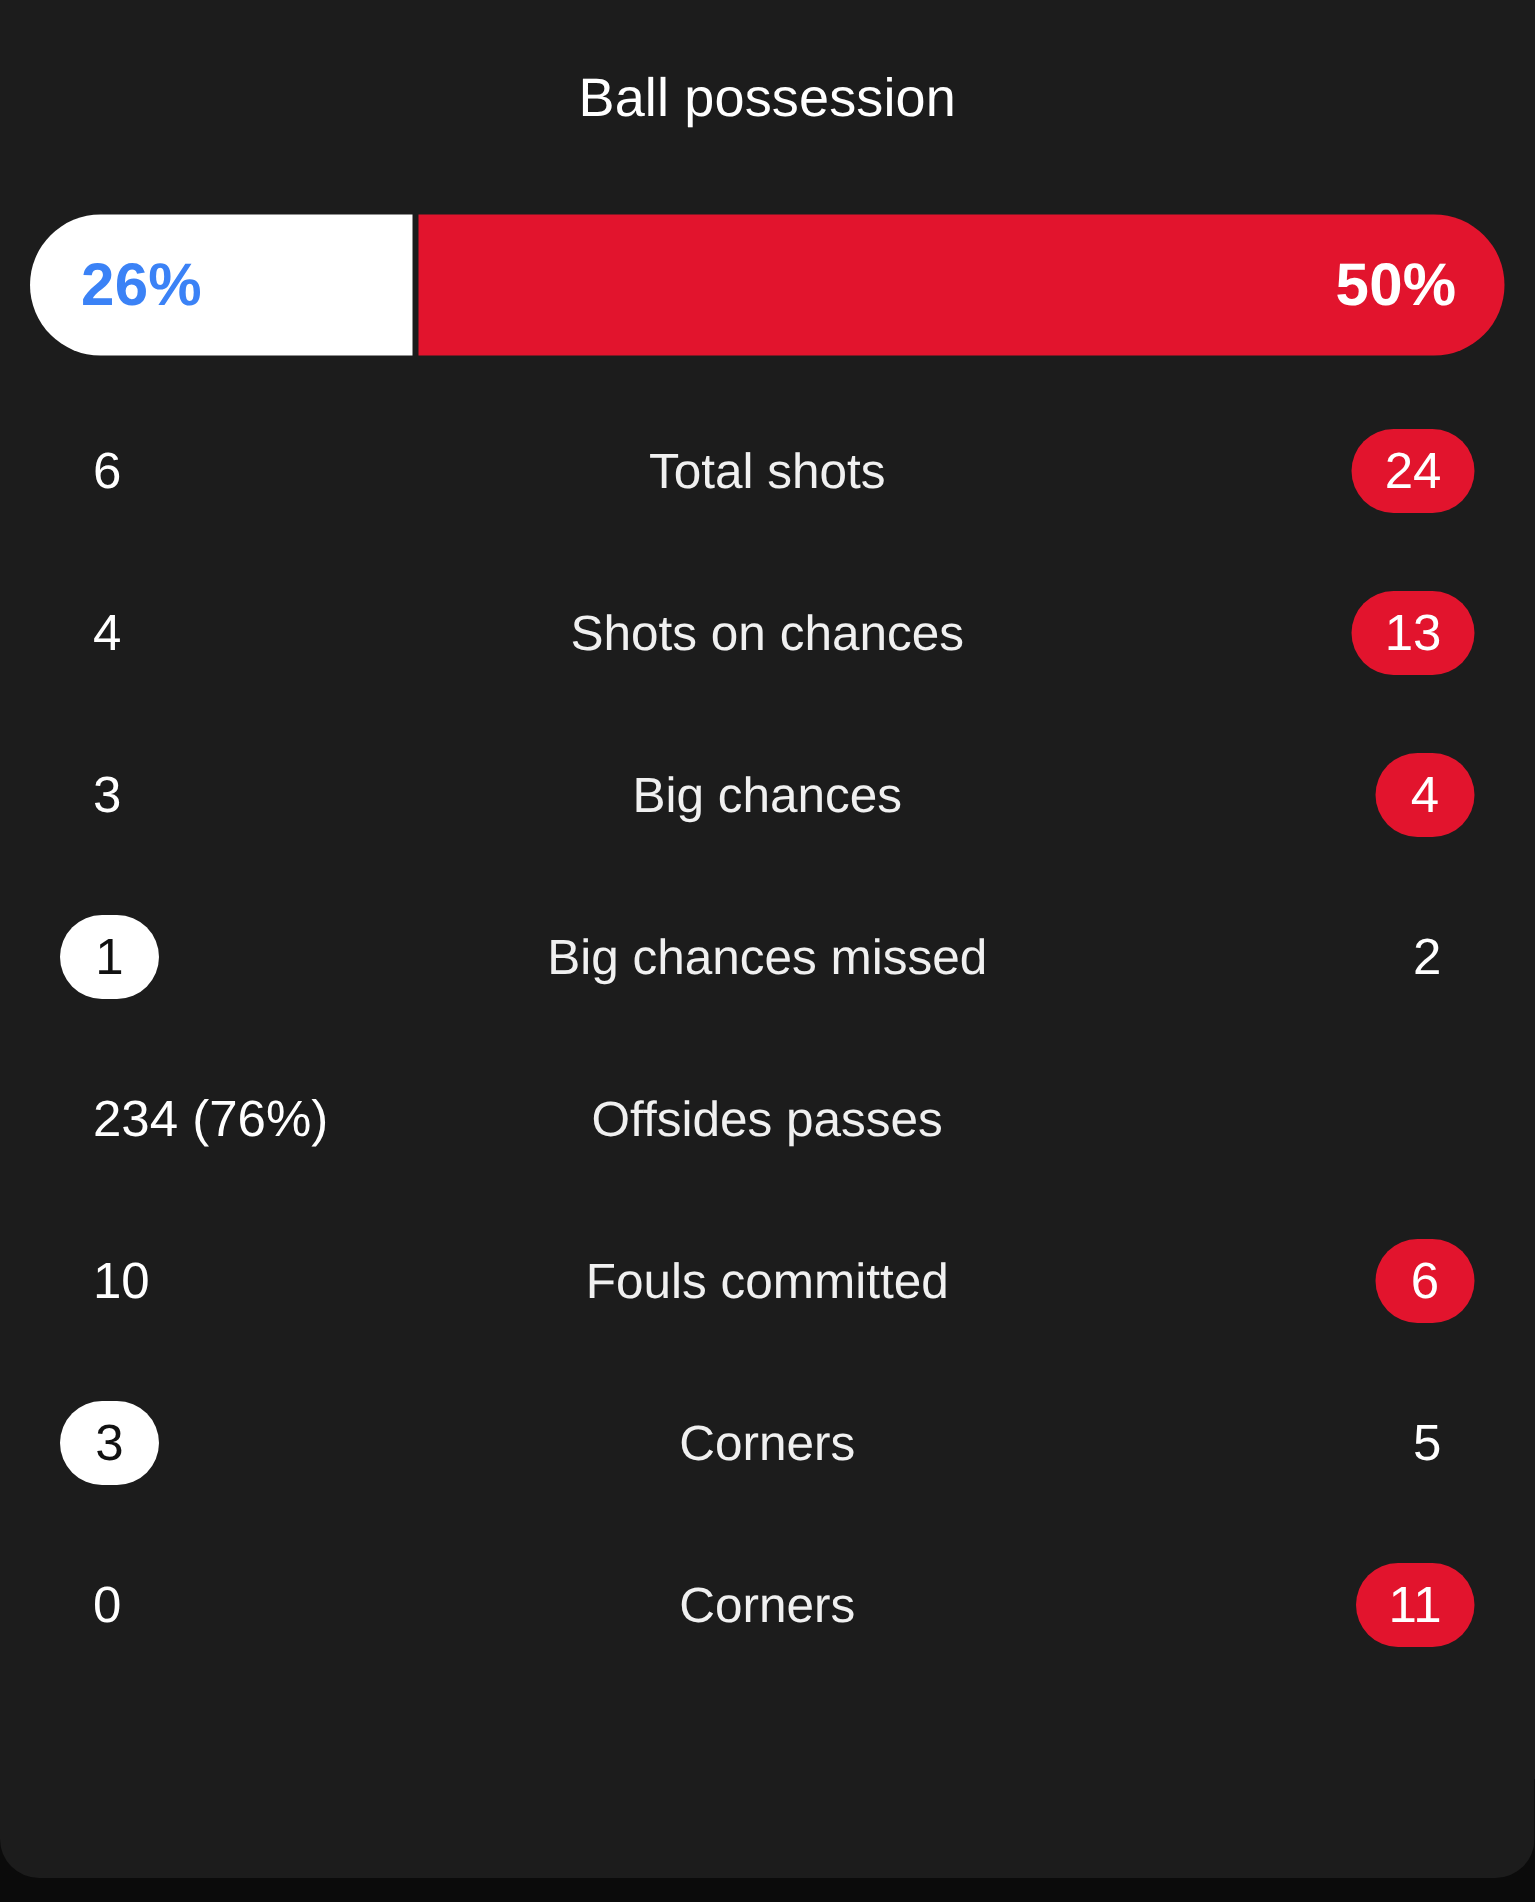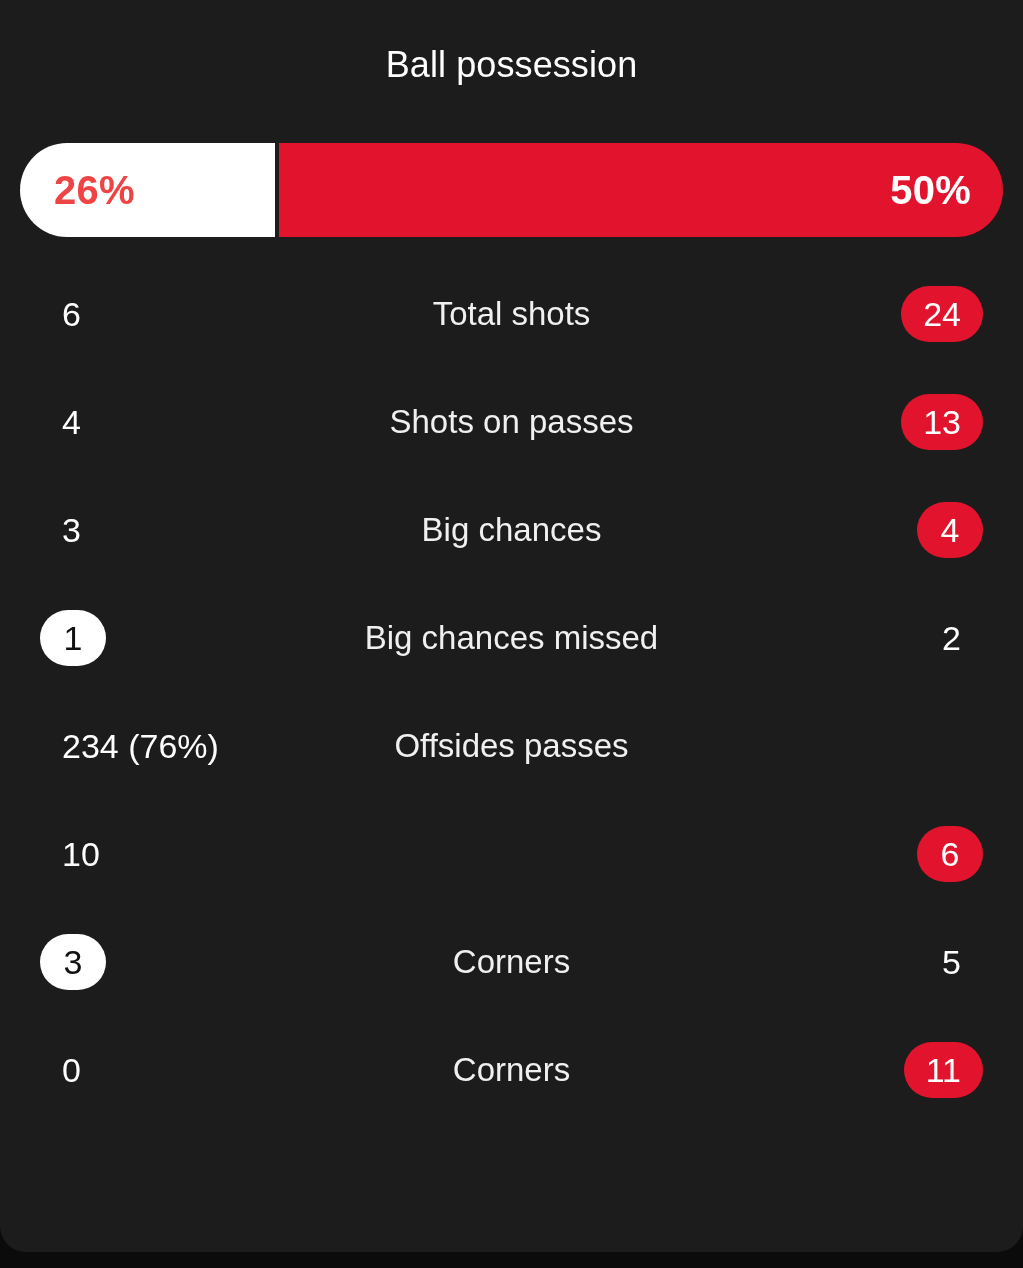--- a/index.html
+++ b/index.html
@@ -66,21 +66,21 @@
   }
   .poss-home {
     left: 0;
     width: 255px;
     background: #ffffff;
     border-radius: 47px 0 0 47px;
     justify-content: flex-start;
     padding-left: 34px;
   }
   .poss-home .poss-val {
-    color: #ef4444;
+    color: #3b82f6;
     font-size: 40px;
     font-weight: 700;
     letter-spacing: 0.2px;
   }
   .poss-away {
     left: 259px;
     width: 724px;
     background: #E2142D;
     border-radius: 0 47px 47px 0;
     justify-content: flex-end;
@@ -182,21 +182,21 @@
           </div>
           <div class="stat-label">Total shots</div>
           <div class="stat-side stat-away">
             <span class="stat-value chip-red">24</span>
           </div>
         </div>
         <div class="stat-row">
           <div class="stat-side stat-home">
             <span class="stat-value">4</span>
           </div>
-          <div class="stat-label">Shots on passes</div>
+          <div class="stat-label">Shots on chances</div>
           <div class="stat-side stat-away">
             <span class="stat-value chip-red">13</span>
           </div>
         </div>
         <div class="stat-row">
           <div class="stat-side stat-home">
             <span class="stat-value">3</span>
           </div>
           <div class="stat-label">Big chances</div>
           <div class="stat-side stat-away">
@@ -215,20 +215,21 @@
         <div class="stat-row">
           <div class="stat-side stat-home">
             <span class="stat-value">234 (76%)</span>
           </div>
           <div class="stat-label">Offsides passes</div>
         </div>
         <div class="stat-row">
           <div class="stat-side stat-home">
             <span class="stat-value">10</span>
           </div>
+          <div class="stat-label">Fouls committed</div>
           <div class="stat-side stat-away">
             <span class="stat-value chip-red">6</span>
           </div>
         </div>
         <div class="stat-row">
           <div class="stat-side stat-home">
             <span class="stat-value chip-white">3</span>
           </div>
           <div class="stat-label">Corners</div>
           <div class="stat-side stat-away">

